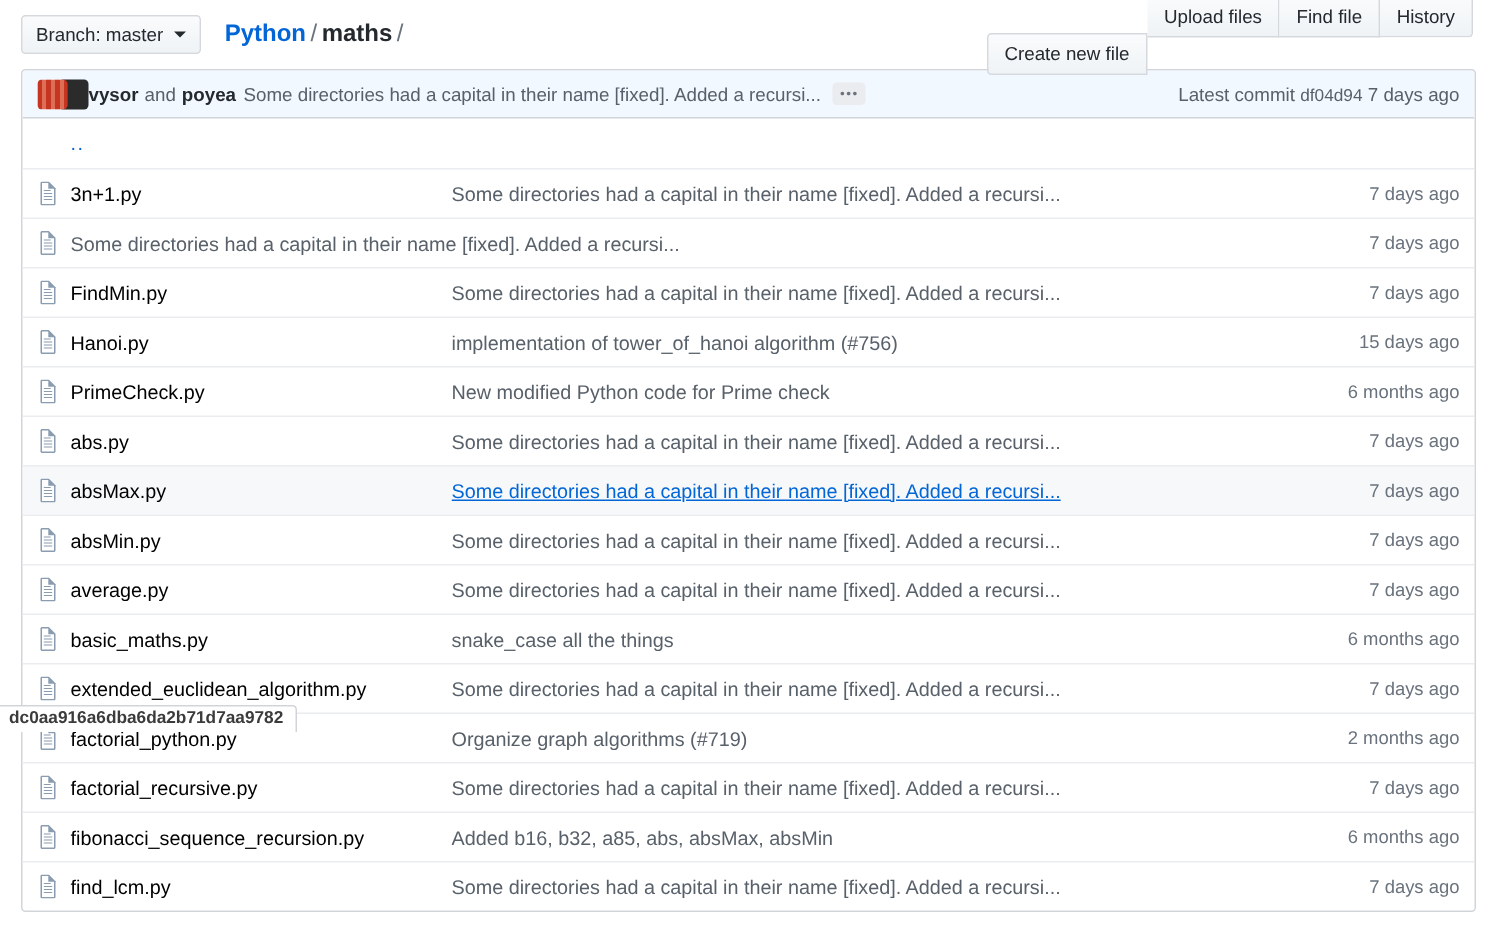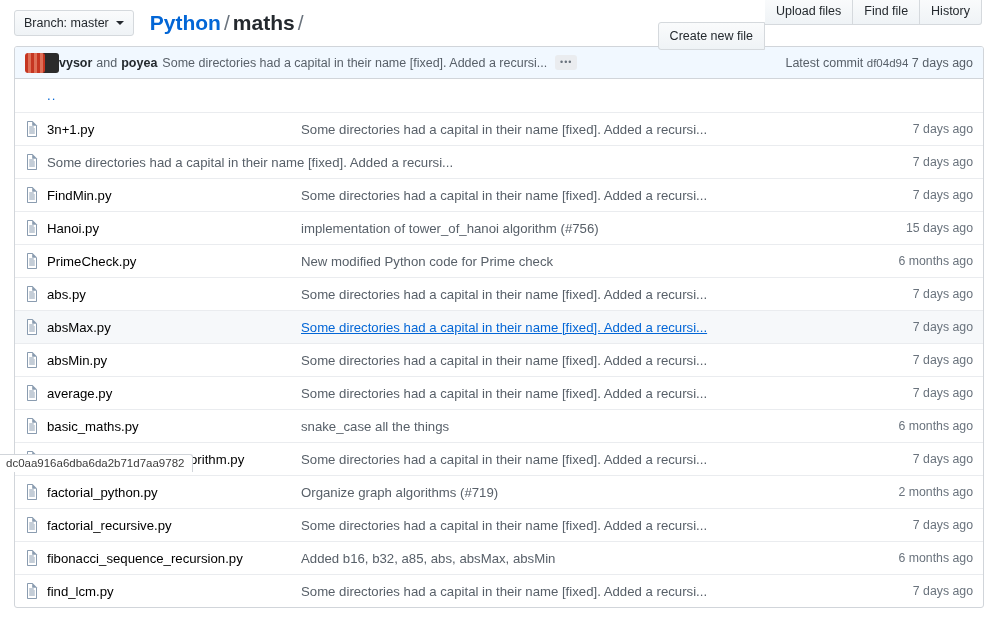--- a/index.html
+++ b/index.html
@@ -27,21 +27,21 @@
     white-space: nowrap; cursor: pointer;
   }
   .caret {
     width: 0; height: 0; margin-left: 1px;
     border-left: 4px solid transparent;
     border-right: 4px solid transparent;
     border-top: 4px solid #24292e;
   }
   .breadcrumb {
     margin-left: 16px;
-    font-size: 21px; color: #24292e;
+    font-size: 16px; color: #24292e;
     white-space: nowrap;
   }
   .breadcrumb .repo { color: #0366d6; font-weight: bold; cursor: pointer; }
   .breadcrumb .sep { color: #6a737d; font-weight: normal; padding: 0 3px; }
   .breadcrumb .dir { color: #24292e; font-weight: bold; }
 
   .actions { margin-left: auto; display: flex; }
   .actions button {
     height: 28px; padding: 0 11px;
     font-family: inherit; font-size: 12.5px; color: #24292e;
@@ -121,28 +121,28 @@
 
   .fname { color: #000000; text-decoration: none; cursor: pointer; }
   .cmsg { color: #586069; text-decoration: none; cursor: pointer; }
   .row.hovered .cmsg { color: #0366d6; text-decoration: underline; }
   .updir { color: #0366d6; text-decoration: none; cursor: pointer; letter-spacing: 1px; }
 
   .ficon { display: block; }
 
   
   .statusbar {
-    position: absolute; left: 0; bottom: 16px;
+    position: absolute; left: 0; bottom: 0;
     max-width: 284px;
     padding: 2px 8px 3px 6px;
     background: #ffffff;
     border: 1px solid #d1d5da; border-left: 0; border-bottom: 0;
     border-top-right-radius: 3px;
     font-size: 11.5px; color: #3b3b3b;
-    white-space: nowrap; overflow: hidden;
+    white-space: nowrap; overflow: hidden; font-weight: bold;
   }
 </style>
 </head>
 <body>
 
 <div class="page">
 
   <div class="topbar">
 
     <div class="branch-btn">

